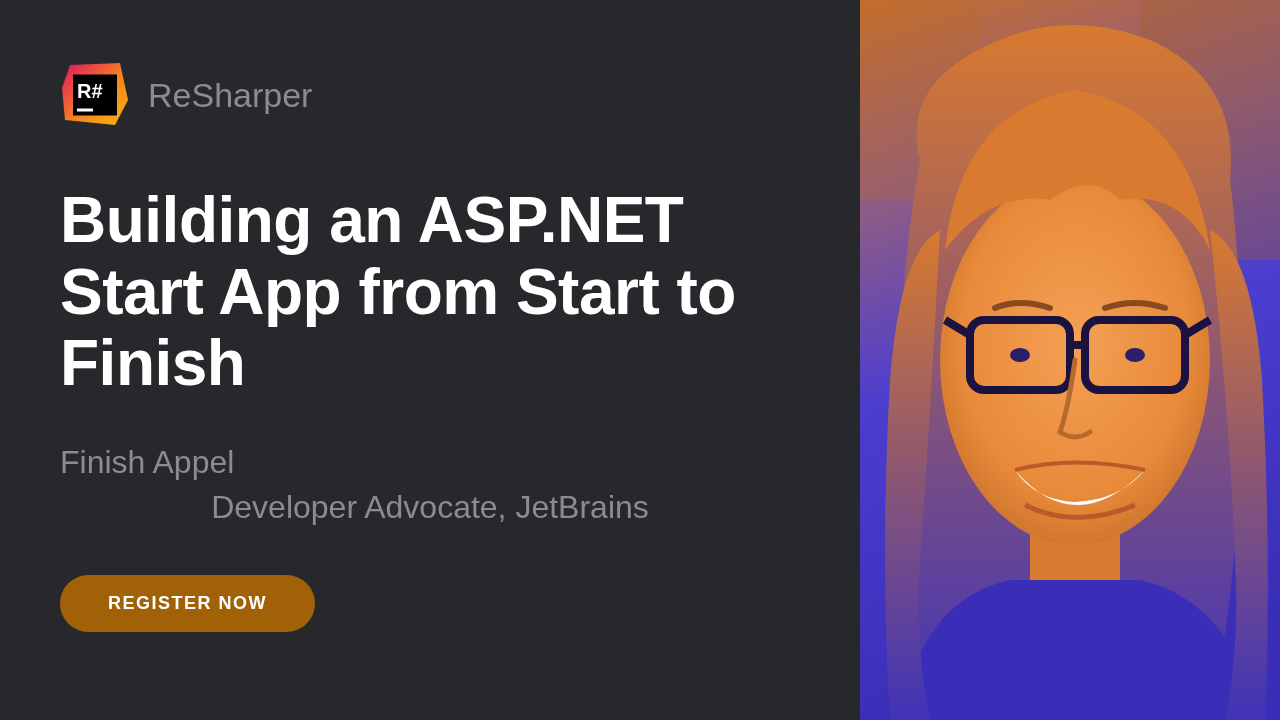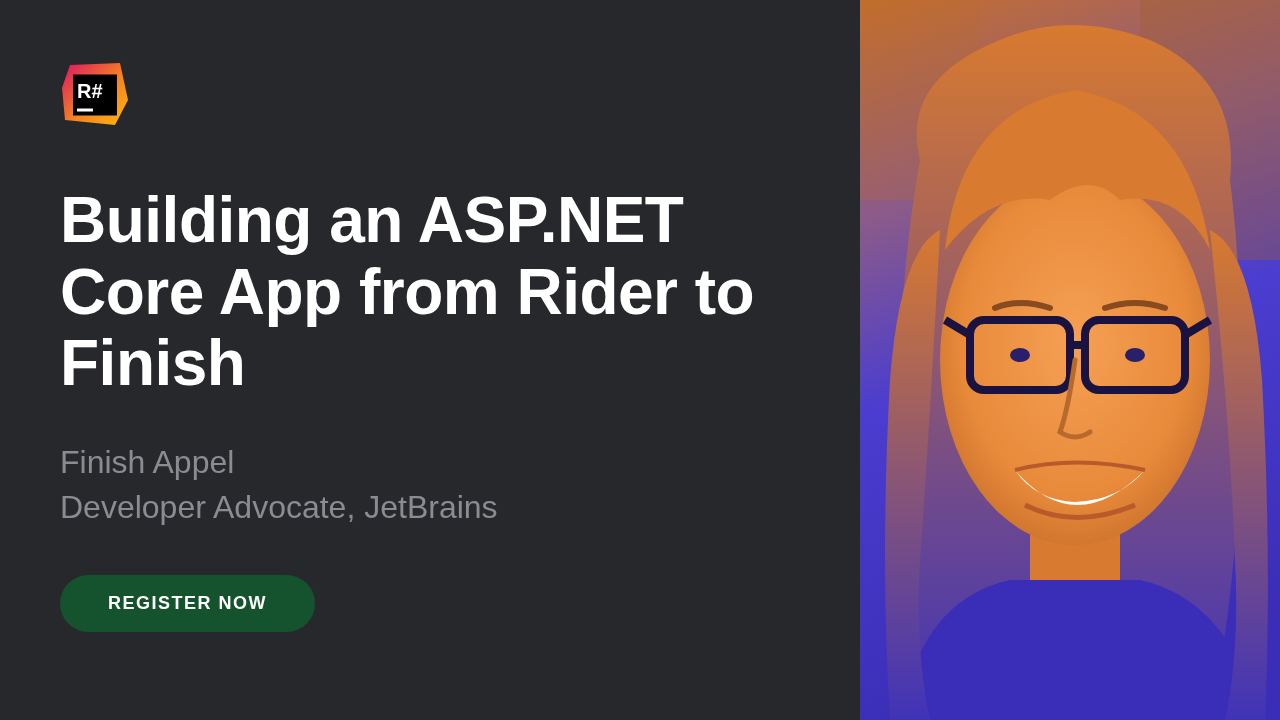--- a/index.html
+++ b/index.html
@@ -78,24 +78,25 @@
       color: #8a8c92;
       font-size: 32px;
       font-weight: 400;
       line-height: 1.4;
     }
     .speaker-role {
       color: #8a8c92;
       font-size: 32px;
       font-weight: 400;
       line-height: 1.4;
+      text-align: center;
     }
     .cta-button {
       margin-top: 45px;
-      background: #14532d;
+      background: #a16207;
       color: #ffffff;
       border: none;
       border-radius: 999px;
       padding: 18px 48px;
       font-size: 18px;
       font-weight: 700;
       letter-spacing: 1.5px;
       cursor: pointer;
       align-self: flex-start;
     }
@@ -126,26 +127,27 @@
           <defs>
             <linearGradient id="rs-grad" x1="0" y1="0" x2="1" y2="1">
               <stop offset="0%" stop-color="#dd1265"></stop>
               <stop offset="55%" stop-color="#f5841f"></stop>
               <stop offset="100%" stop-color="#fdb60d"></stop>
             </linearGradient>
           </defs>
         </svg>
         <div class="logo-badge">R#</div>
       </div>
+      <div class="logo-name">ReSharper</div>
     </div>
 
 
   </div>
 
-  <h1 class="main-title">Building an ASP.NET Core App from Rider to Finish</h1>
+  <h1 class="main-title">Building an ASP.NET Start App from Start to Finish</h1>
 
   <div>
     <div class="speaker-name">Finish Appel</div>
     <div class="speaker-role">Developer Advocate, JetBrains</div>
   </div>
 
   <button class="cta-button">REGISTER NOW</button>
 
 </div>
 

